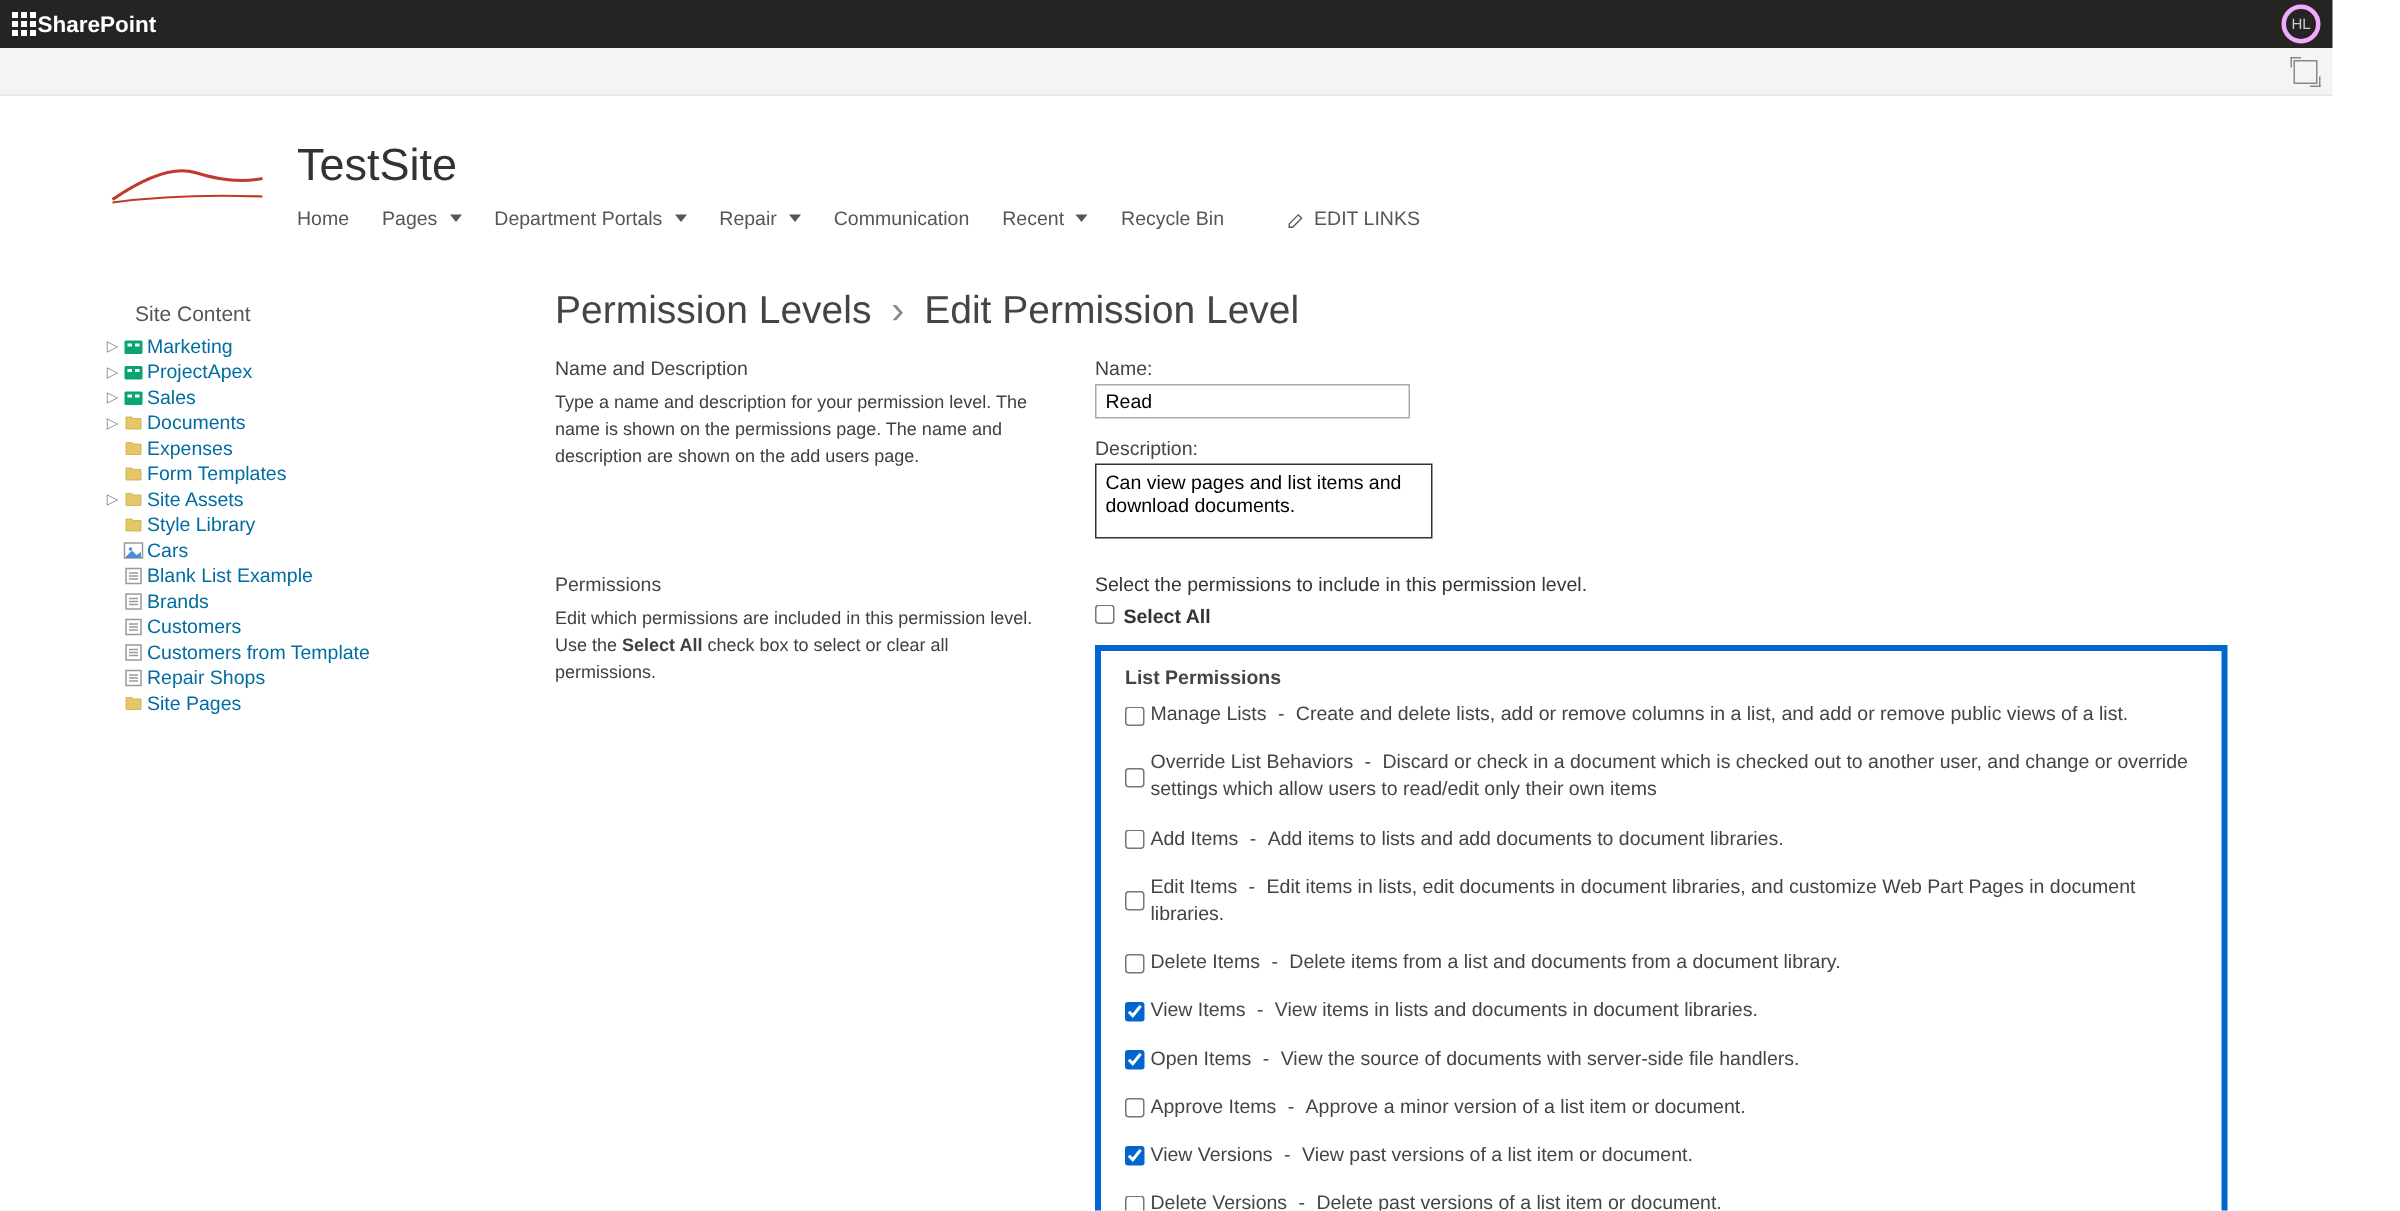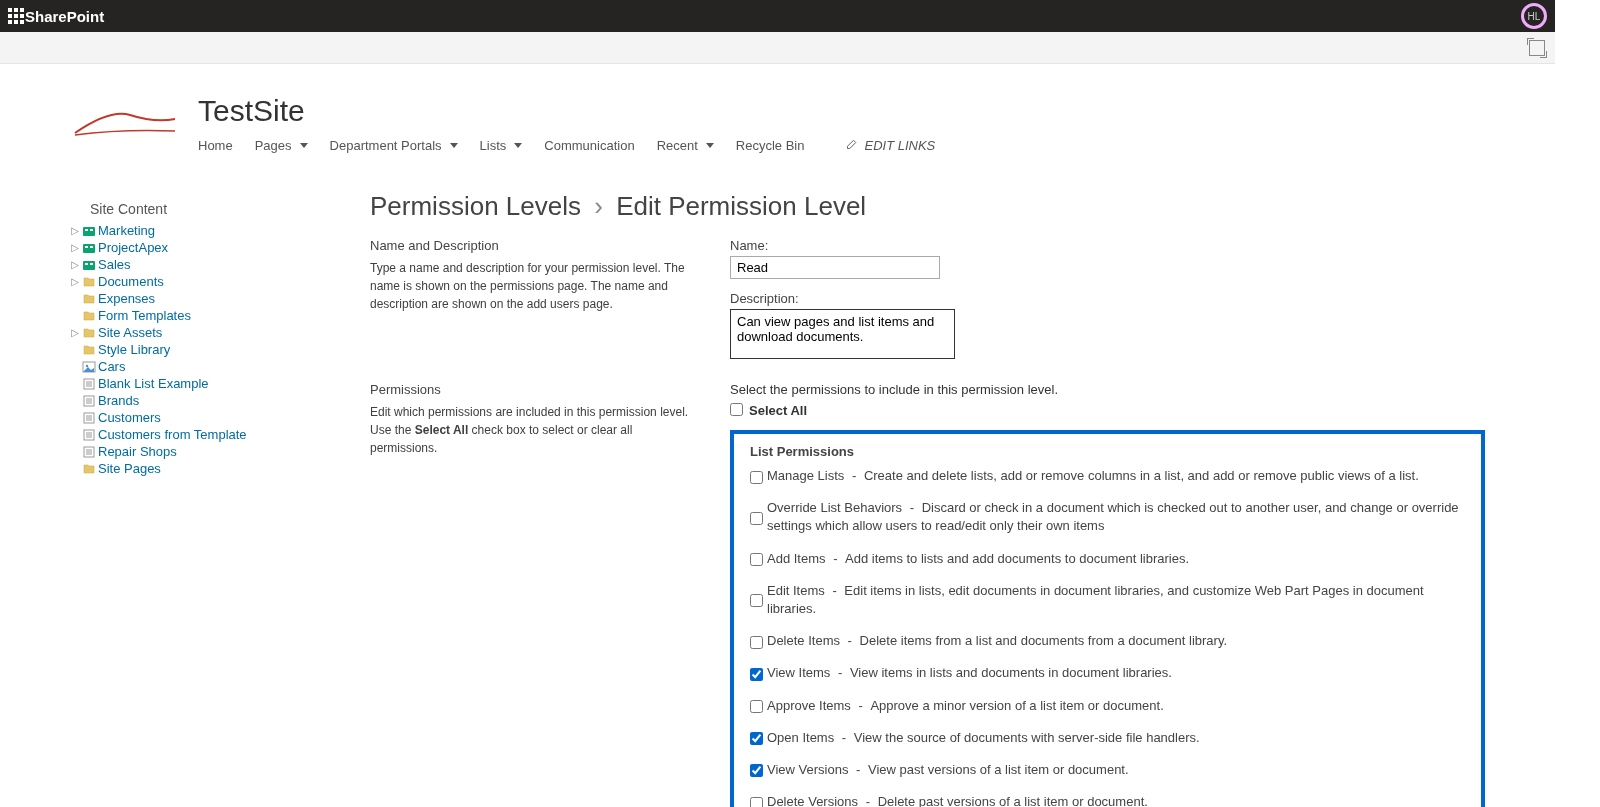--- a/index.html
+++ b/index.html
@@ -15,21 +15,21 @@
   .focus-icon::before { content: ''; position: absolute; top: -3px; left: -3px; width: 6px; height: 6px; border-top: 1px solid #888; border-left: 1px solid #888; }
   .focus-icon::after { content: ''; position: absolute; bottom: -3px; right: -3px; width: 6px; height: 6px; border-bottom: 1px solid #888; border-right: 1px solid #888; }
   .site-header { display: flex; align-items: flex-start; padding: 30px 70px 10px; gap: 18px; }
   .logo-box { width: 110px; height: 50px; display: flex; align-items: center; justify-content: center; }
   .logo-box svg { width: 100%; height: 100%; }
   .site-title-block { display: flex; flex-direction: column; gap: 4px; }
   .site-title { font-size: 30px; font-weight: 300; color: #333; }
   .top-nav { display: flex; align-items: center; gap: 22px; margin-top: 6px; color: #555; font-size: 13px; }
   .top-nav-item { cursor: pointer; display: flex; align-items: center; gap: 6px; }
   .chev { width: 0; height: 0; border-left: 4px solid transparent; border-right: 4px solid transparent; border-top: 5px solid #555; margin-left: 2px; }
-  .edit-links { display: flex; align-items: flex-start; gap: 6px; margin-left: 20px; font-style: italic;}
+  .edit-links { display: flex; align-items: flex-end; gap: 6px; margin-left: 20px;}
   .pencil-icon { width: 12px; height: 12px; }
   .body-area { display: flex; padding: 10px 70px 30px; gap: 40px; }
   .left-nav { width: 260px; flex-shrink: 0; padding-top: 28px; }
   .left-nav-title { color: #555; font-size: 14px; margin-bottom: 6px; margin-left: 20px; }
   .tree { }
   .tree-item { display: flex; align-items: center; gap: 2px; font-size: 13px; margin: 2px 0; }
   .exp { width: 10px; text-align: center; color: #888; font-size: 10px; cursor: pointer; display: inline-block; }
   .exp-empty { width: 10px; display: inline-block; }
   .micon { width: 14px; height: 14px; display: inline-flex; align-items: center; justify-content: center; flex-shrink: 0; }
   .tree-label { color: #006ca0; cursor: pointer; }
@@ -99,21 +99,21 @@
           </div>
           <div class="top-nav-item">
             <span>Pages</span>
             <span class="chev"></span>
           </div>
           <div class="top-nav-item">
             <span>Department Portals</span>
             <span class="chev"></span>
           </div>
           <div class="top-nav-item">
-            <span>Lists</span>
+            <span>Repair</span>
             <span class="chev"></span>
           </div>
           <div class="top-nav-item">
             <span>Communication</span>
           </div>
           <div class="top-nav-item">
             <span>Recent</span>
             <span class="chev"></span>
           </div>
           <div class="top-nav-item">
@@ -350,28 +350,28 @@
                 </div>
                 <div class="perm-item">
                   <input type="checkbox" style="">
                   <div class="perm-text"><span class="perm-name">Delete Items</span><span class="perm-sep">  -  </span><span class="perm-desc">Delete items from a list and documents from a document library.</span></div>
                 </div>
                 <div class="perm-item">
                   <input type="checkbox" checked="" style="">
                   <div class="perm-text"><span class="perm-name">View Items</span><span class="perm-sep">  -  </span><span class="perm-desc">View items in lists and documents in document libraries.</span></div>
                 </div>
                 <div class="perm-item">
-                  <input type="checkbox" style="">
-                  <div class="perm-text"><span class="perm-name">Approve Items</span><span class="perm-sep">  -  </span><span class="perm-desc">Approve a minor version of a list item or document.</span></div>
-                </div>
-                <div class="perm-item">
                   <input type="checkbox" checked="" style="">
                   <div class="perm-text"><span class="perm-name">Open Items</span><span class="perm-sep">  -  </span><span class="perm-desc">View the source of documents with server-side file handlers.</span></div>
                 </div>
                 <div class="perm-item">
+                  <input type="checkbox" style="">
+                  <div class="perm-text"><span class="perm-name">Approve Items</span><span class="perm-sep">  -  </span><span class="perm-desc">Approve a minor version of a list item or document.</span></div>
+                </div>
+                <div class="perm-item">
                   <input type="checkbox" checked="" style="">
                   <div class="perm-text"><span class="perm-name">View Versions</span><span class="perm-sep">  -  </span><span class="perm-desc">View past versions of a list item or document.</span></div>
                 </div>
                 <div class="perm-item">
                   <input type="checkbox" style="">
                   <div class="perm-text"><span class="perm-name">Delete Versions</span><span class="perm-sep">  -  </span><span class="perm-desc">Delete past versions of a list item or document.</span></div>
                 </div>
               </div>
           </div>
         </div>

